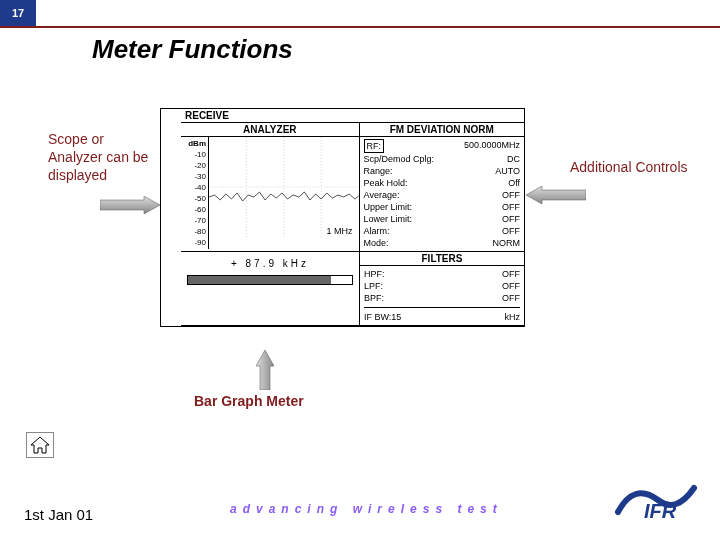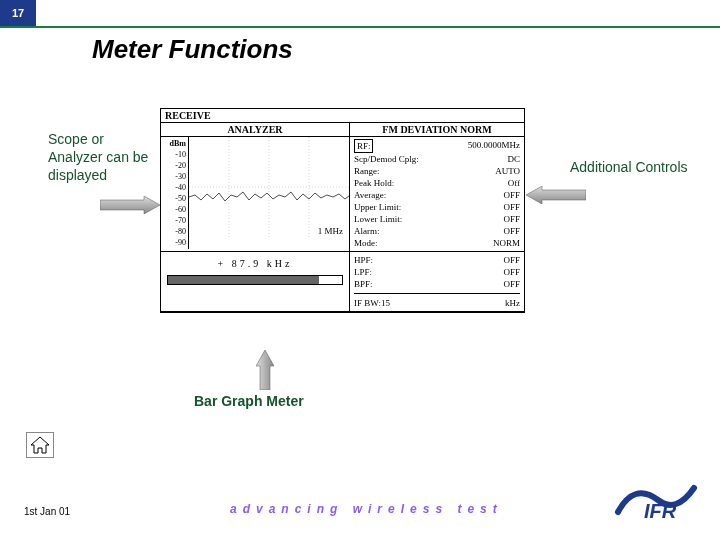--- a/index.html
+++ b/index.html
@@ -1,28 +1,28 @@
 <!DOCTYPE html>
 <html><head>
 <meta charset="utf-8">
 <style>
   * { margin: 0; padding: 0; box-sizing: border-box; }
   body { width: 720px; height: 540px; font-family: Arial, sans-serif; background: #fff; position: relative; }
-  .header-bar { position: absolute; top: 0; left: 0; right: 0; height: 28px; border-bottom: 2px solid #15803d; }
+  .header-bar { position: absolute; top: 0; left: 0; right: 0; height: 28px; border-bottom: 2px solid #7f1d1d; }
   .page-num-box { position: absolute; top: 0; left: 0; width: 36px; height: 26px; background: #1e3a8a; color: #fff; font-size: 11px; font-weight: bold; display: flex; align-items: center; justify-content: center; }
   .title { position: absolute; top: 34px; left: 56px; font-size: 26px; font-weight: bold; font-style: italic; color: #000; margin-left: 36px; }
-  .annotation { position: absolute; font-size: 14px; color: #14532d; line-height: 1.3; }
+  .annotation { position: absolute; font-size: 14px; color: #7f1d1d; line-height: 1.3; }
   .anno-left { top: 130px; left: 48px; width: 110px; }
   .anno-right { top: 158px; left: 570px; width: 140px; }
   .anno-bottom { top: 392px; left: 194px; width: 140px; font-weight: bold; }
   .arrow { position: absolute; }
   .arrow-left { top: 196px; left: 100px; width: 60px; height: 18px; }
   .arrow-right { top: 186px; left: 526px; width: 60px; height: 18px; }
   .arrow-up { top: 350px; left: 256px; width: 18px; height: 40px; }
-  .screenshot { position: absolute; top: 108px; left: 160px; width: 365px; border: 1px solid #000; background: #fff; font-family: Liberation Serif, serif; font-size: 10px; }
+  .screenshot { position: absolute; top: 108px; left: 160px; width: 365px; border: 1px solid #000; background: #fff; font-family: Liberation Sans, sans-serif; font-size: 10px; padding-left: 20px; }
   .scr-header { padding: 1px 4px; border-bottom: 1px solid #000; font-weight: bold; }
   .scr-row { display: flex; border-bottom: 1px solid #000; }
   .scr-analyzer { width: 190px; border-right: 1px solid #000; }
   .scr-fm { width: 175px; }
   .panel-header { text-align: center; font-weight: bold; padding: 1px 0; border-bottom: 1px solid #000; }
   .analyzer-body { display: flex; justify-content: space-between; }
   .y-axis { width: 28px; border-right: 1px solid #000; font-size: 8px; text-align: right; padding: 1px 2px; line-height: 11px; }
   .y-axis div:first-child { font-weight: bold; }
   .plot-area { flex: 1; position: relative; height: 100px; }
   .plot-area svg { width: 100%; height: 100%; }
@@ -33,21 +33,21 @@
   .scr-row2 { display: flex; border-bottom: 1px solid #000; }
   .bar-panel { width: 190px; border-right: 1px solid #000; padding: 2px 6px; }
   .bar-reading { text-align: center; font-size: 10px; padding: 4px 0; letter-spacing: 3px;}
   .bar-scale { display: flex; justify-content: space-between; font-size: 9px; }
   .bar-track { height: 10px; border: 1px solid #000; margin: 2px 0; position: relative; }
   .bar-fill { position: absolute; top: 0; left: 0; height: 100%; background: #666; }
   .filters-panel { width: 175px; }
   .filters-body { padding: 2px 4px; font-size: 9px; line-height: 12px; }
   .filters-body hr { border: none; border-top: 1px solid #000; margin: 3px 0; }
   .home-icon { position: absolute; top: 432px; left: 26px; }
-  .footer-date { position: absolute; top: 506px; left: 24px; font-size: 10px; color: #000; }
+  .footer-date { position: absolute; top: 506px; left: 24px; font-size: 15px; color: #000; }
   .footer-tagline { position: absolute; top: 502px; left: 230px; font-size: 12px; letter-spacing: 6px; color: #8b5cf6; font-style: italic; font-weight: bold;}
   .logo { position: absolute; top: 476px; right: 22px; }
 </style>
 </head>
 <body>
 
 <div class="header-bar">
   <div class="page-num-box">17</div>
 </div>
 
@@ -158,20 +158,21 @@
     </div>
   </div>
   <div class="scr-row2">
     <div class="bar-panel">
       <div class="bar-reading">+ 87.9 kHz</div>
       <div class="bar-track">
         <div class="bar-fill" id="barfill" style="width: 87%;"></div>
       </div>
     </div>
     <div class="filters-panel">
+      <div class="panel-header">FILTERS</div>
       <div class="filters-body">
         <div class="fm-line">
             <span>HPF:</span>
             <span>OFF</span>
           </div>
         <div class="fm-line">
             <span>LPF:</span>
             <span>OFF</span>
           </div>
         <div class="fm-line">

